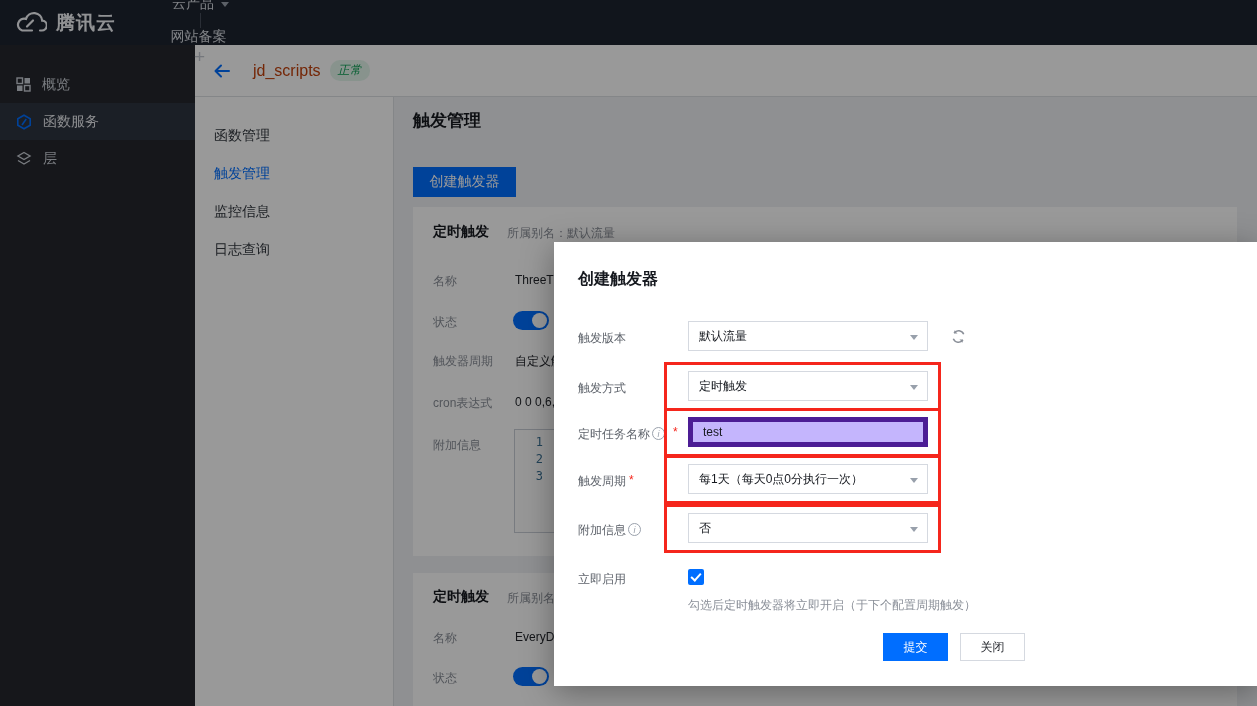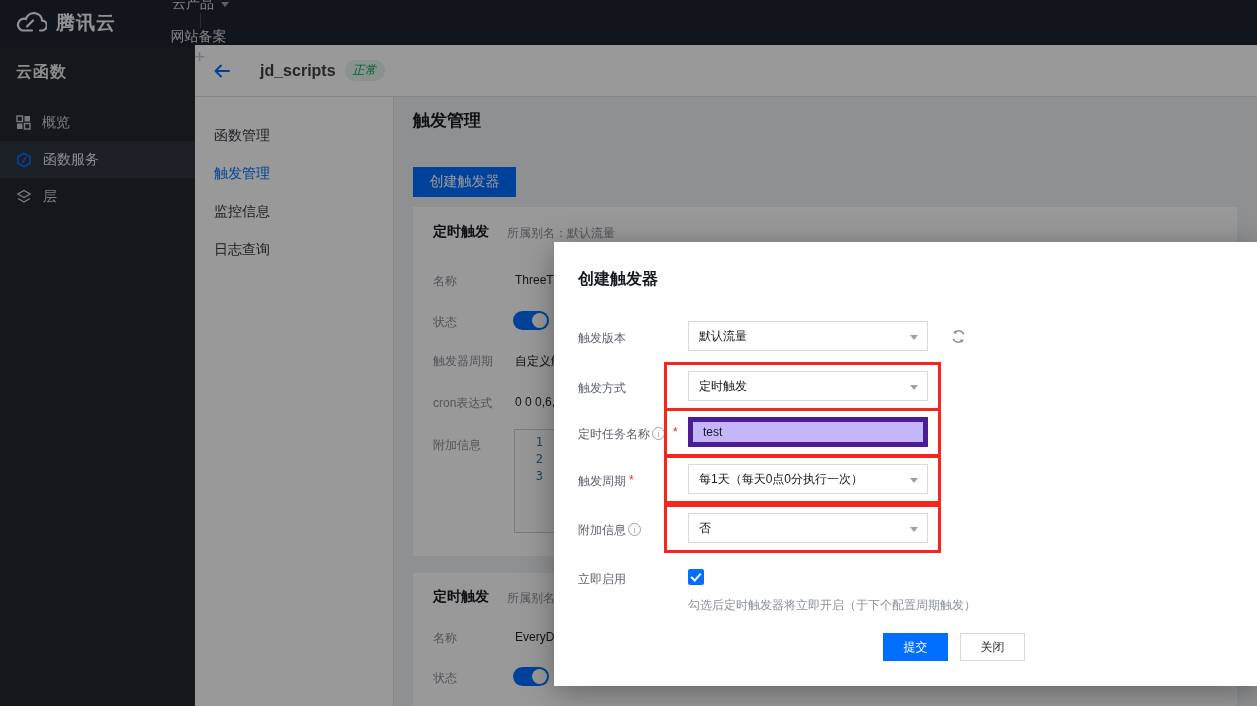--- a/index.html
+++ b/index.html
@@ -21,21 +21,21 @@
   .tn-caret{width:0;height:0;border:4px solid transparent;border-top:5px solid #9aa1ac;margin:5px 0 0 7px;}
   .tn-divider{width:1px;height:15px;background:#464d5a;margin:0 0 0 26px;}
   
   .app-sidebar{position:absolute;top:45px;left:0;width:195px;bottom:0;background:#25272d;z-index:9;}
   .app-title{padding:17px 0 0 16px;color:#e9ebef;font-size:16px;font-weight:bold;letter-spacing:1px;}
   .app-items{margin-top:21px;}
   .app-item{height:37px;display:flex;align-items:center;padding-left:16px;gap:11px;color:#c9ced6;font-size:14px;cursor:pointer;}
   .app-item.active{background:#2e3440;color:#e9ebef;}
   
   .fn-header{position:absolute;top:45px;left:195px;right:0;height:52px;background:#fff;border-bottom:1px solid #dcdfe3;display:flex;align-items:center;padding-left:18px;z-index:5;}
-  .fn-name{margin-left:29px;font-size:16px;font-weight:bold;color:#404040;}
+  .fn-name{margin-left:22px;font-size:16px;font-weight:normal;color:#c2410c;}
   .fn-status{margin-left:9px;background:#e3f6ec;color:#0a9e52;font-size:12px;padding:2px 8px;border-radius:10px;font-style:italic;}
   
   .fn-sidebar{position:absolute;top:97px;left:195px;width:199px;bottom:0;background:#fff;border-right:1px solid #dcdfe3;padding-top:19px;z-index:5;}
   .fn-item{height:38px;line-height:38px;padding-left:19px;font-size:14px;color:#33383f;cursor:pointer;}
   .fn-item.active{color:#006eff;}
   
   .content{position:absolute;top:97px;left:394px;right:0;bottom:0;background:#eef0f3;z-index:4;}
   .page-title{position:absolute;left:19px;top:12px;font-size:17px;font-weight:bold;color:#16191f;}
   .create-btn{position:absolute;left:19px;top:70px;width:103px;height:30px;background:#006eff;color:#fff;font-size:14px;border:none;cursor:pointer;font-family:inherit;}
   .card{position:absolute;left:19px;right:20px;background:#fff;}
@@ -99,21 +99,20 @@
         <span>云产品</span>
         <span class="tn-caret"></span>
       </span>
       <span class="tn-divider"></span>
       <span class="tn-item tn-beian">网站备案</span>
       <span class="tn-item tn-plus">+</span>
     </div>
   </div>
 
   <div class="app-sidebar">
-    <div class="app-title">云函数</div>
     <div class="app-items">
       <div class="app-item">
         <span>
           <svg width="15" height="15" viewBox="0 0 15 15">
             <rect x="1" y="1" width="5.5" height="5.5" fill="none" stroke="#c9ced6" stroke-width="1.4"></rect>
             <rect x="8.5" y="1" width="5.5" height="5.5" fill="#c9ced6"></rect>
             <rect x="1" y="8.5" width="5.5" height="5.5" fill="#c9ced6"></rect>
             <rect x="8.5" y="8.5" width="5.5" height="5.5" fill="none" stroke="#c9ced6" stroke-width="1.4"></rect>
           </svg>
         </span>

